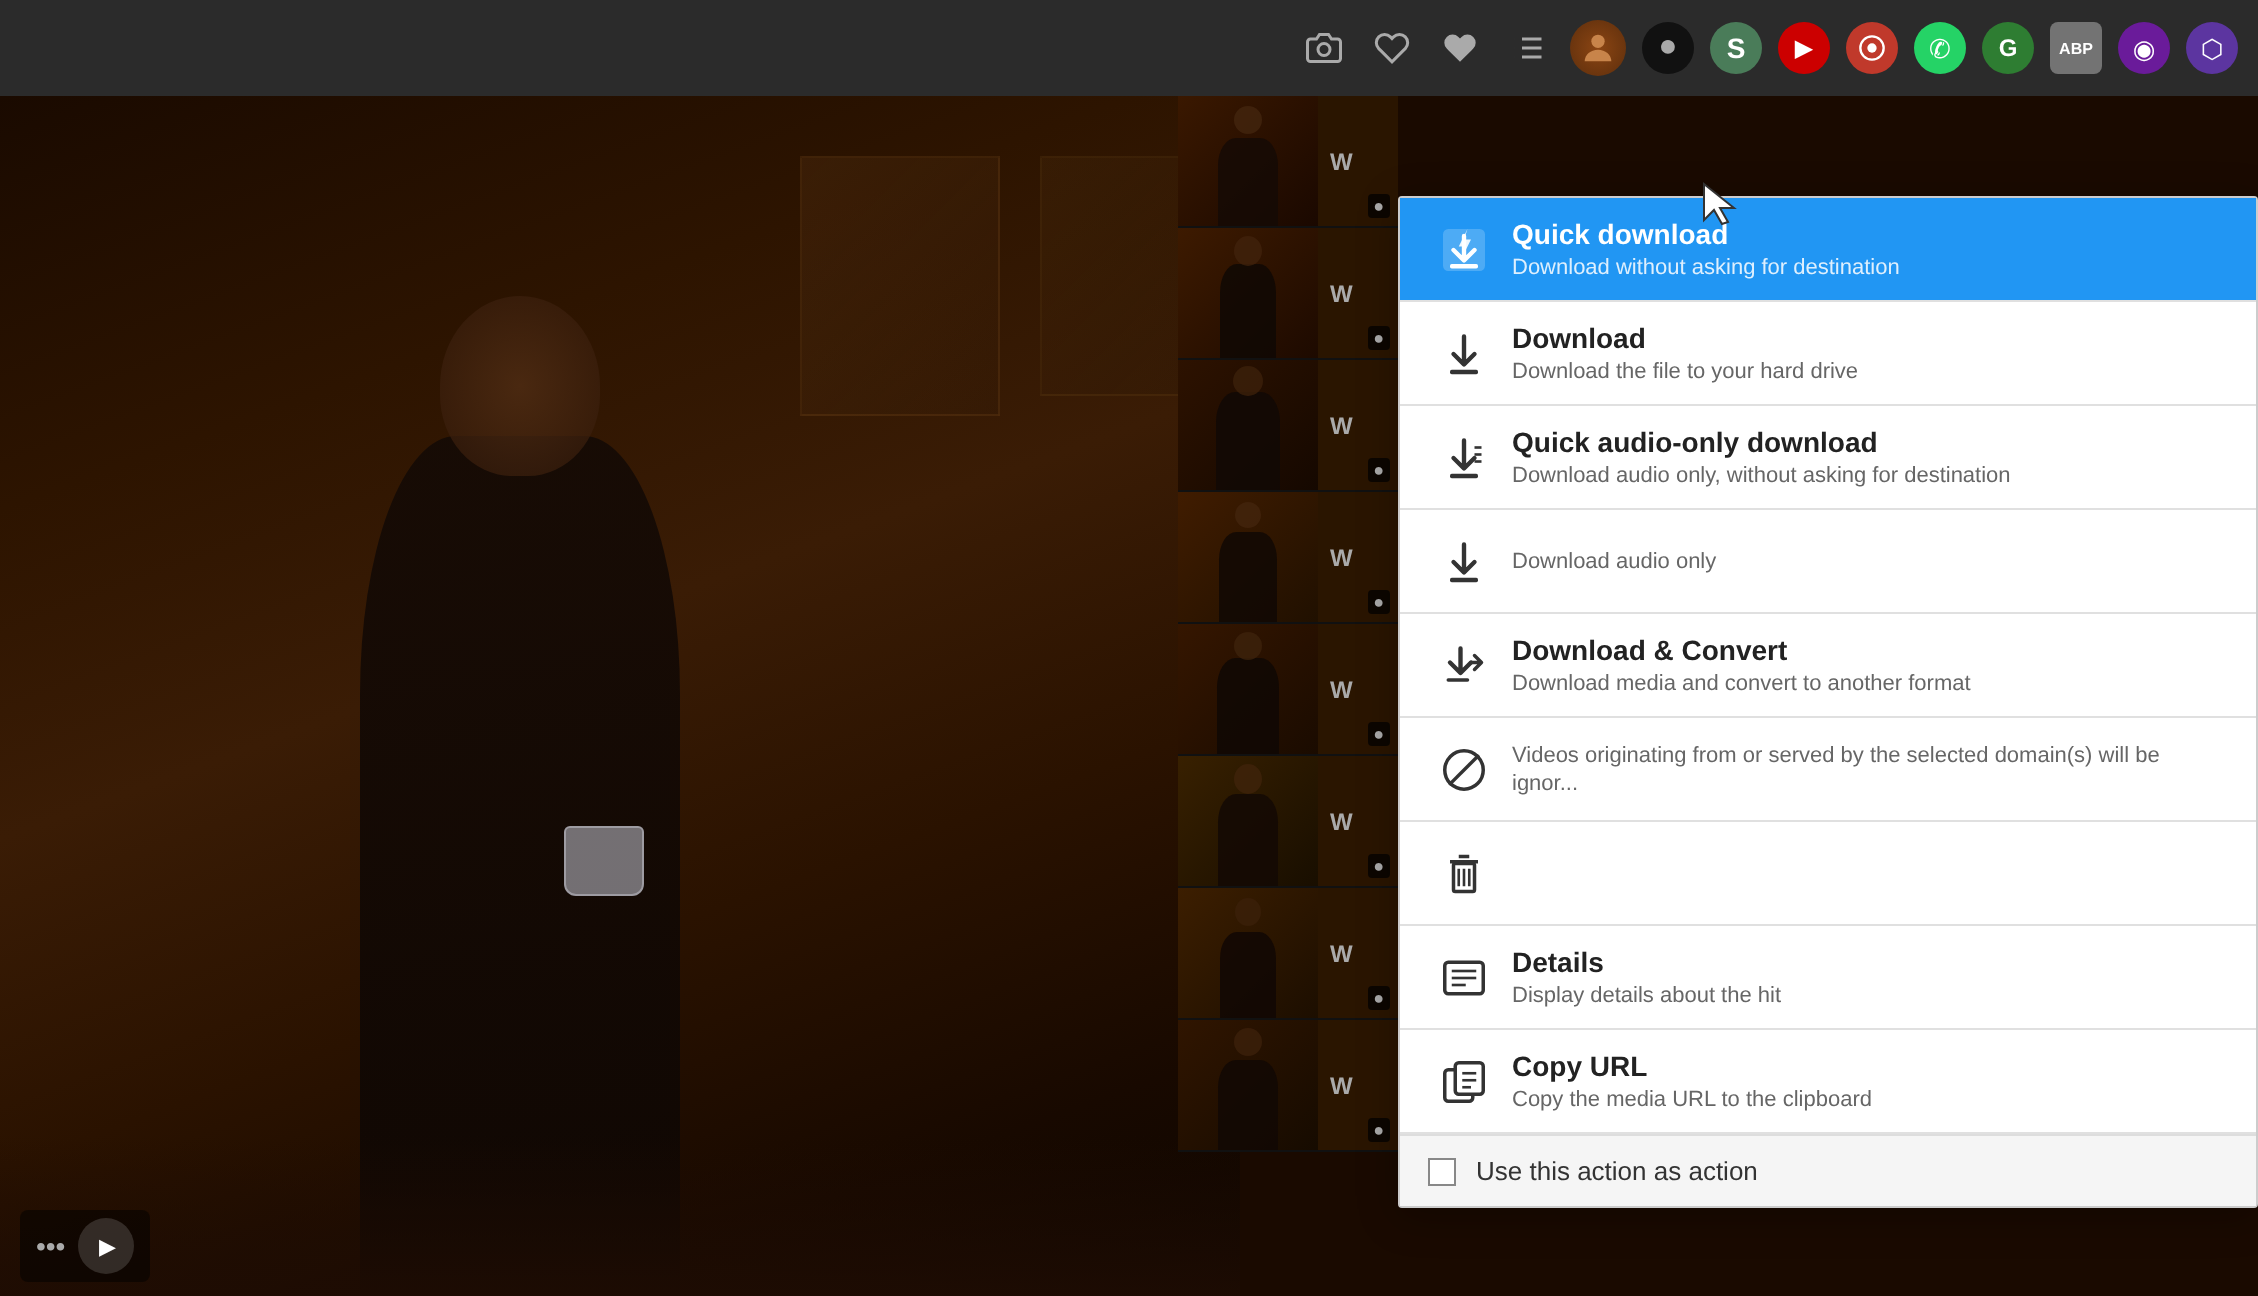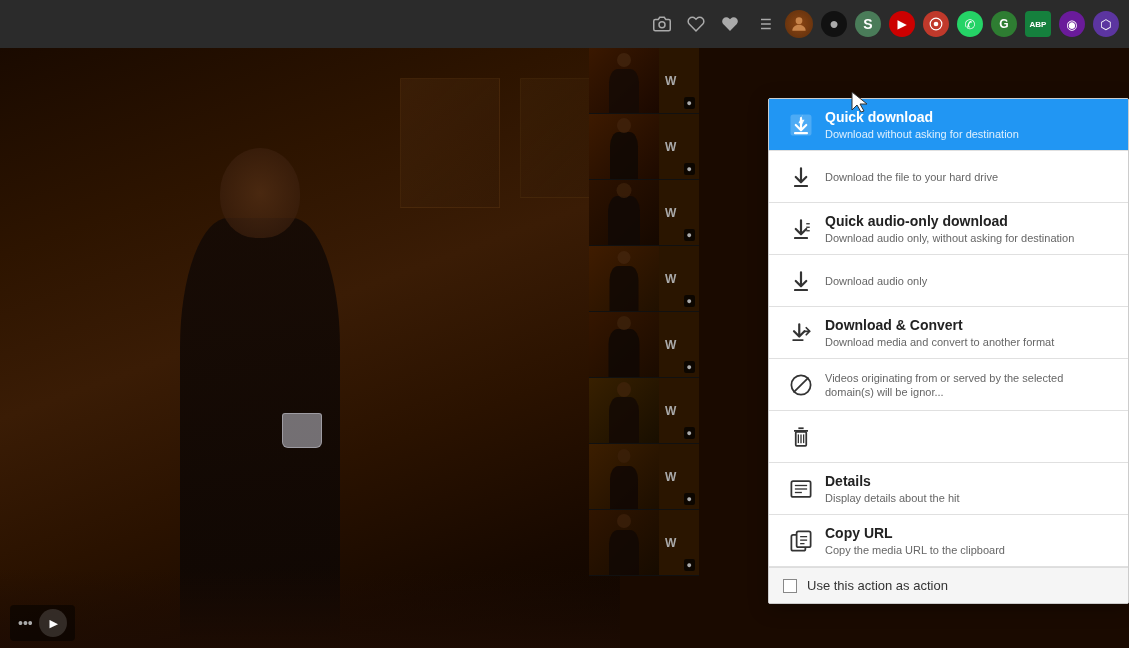--- a/index.html
+++ b/index.html
@@ -193,21 +193,21 @@
       justify-content: center;
       color: white;
       cursor: pointer;
     }
 
     
     .context-menu {
       position: absolute;
       top: 50px;
       right: 0;
-      width: 361px;
+      width: 430px;
       background: #f5f5f5;
       border: 1px solid #ccc;
       box-shadow: 0 4px 20px rgba(0,0,0,0.3);
       z-index: 1000;
       border-radius: 2px;
     }
 
     .menu-item {
       display: flex;
       align-items: center;
@@ -374,21 +374,21 @@
       <svg width="14" height="14" viewBox="0 0 24 24" fill="white">
         <circle cx="12" cy="12" r="10" fill="none" stroke="white" stroke-width="2"></circle>
         <circle cx="12" cy="12" r="4" fill="white"></circle>
       </svg>
     </div>
 
     <div class="browser-icon green-phone" style="background:#25d366; color:white; font-size:13px;">✆</div>
 
     <div class="browser-icon green-g" style="background:#2e7d32; color:white; font-size:12px; font-weight:bold;">G</div>
 
-    <div class="browser-icon abp" style="background:#15803d; color:white; font-size:8px; font-weight:bold; width:26px;height:26px; border-radius:4px;">ABP</div>
+    <div class="browser-icon abp" style="background:#737373; color:white; font-size:8px; font-weight:bold; width:26px;height:26px; border-radius:4px;">ABP</div>
 
     <div class="browser-icon orbit" style="background:#6a1b9a; color:white; font-size:13px;">◉</div>
 
     <div class="browser-icon purple-ext" style="background:#5c35a0; color:white; font-size:13px;">⬡</div>
   </div>
 </div>
 
 <div class="main-content">
 
   <div class="scene-left">
@@ -539,20 +539,21 @@
     </div>
 
     <div class="menu-item">
       <div class="menu-icon-wrap">
         <svg class="menu-icon-svg" viewBox="0 0 32 32" fill="none">
           <path d="M16 6 L16 20 M10 16 L16 22 L22 16" stroke="#333" stroke-width="2.5" stroke-linecap="round" stroke-linejoin="round"></path>
           <rect x="8" y="25" width="16" height="2.5" rx="1" fill="#333"></rect>
         </svg>
       </div>
       <div class="menu-text">
+        <div class="menu-title">Download</div>
         <div class="menu-subtitle">Download the file to your hard drive</div>
       </div>
     </div>
 
     <div class="menu-item">
       <div class="menu-icon-wrap">
         <svg class="menu-icon-svg" viewBox="0 0 32 32" fill="none">
           <path d="M16 6 L16 20 M10 16 L16 22 L22 16" stroke="#333" stroke-width="2.5" stroke-linecap="round" stroke-linejoin="round"></path>
           <rect x="8" y="25" width="16" height="2.5" rx="1" fill="#333"></rect>
 

